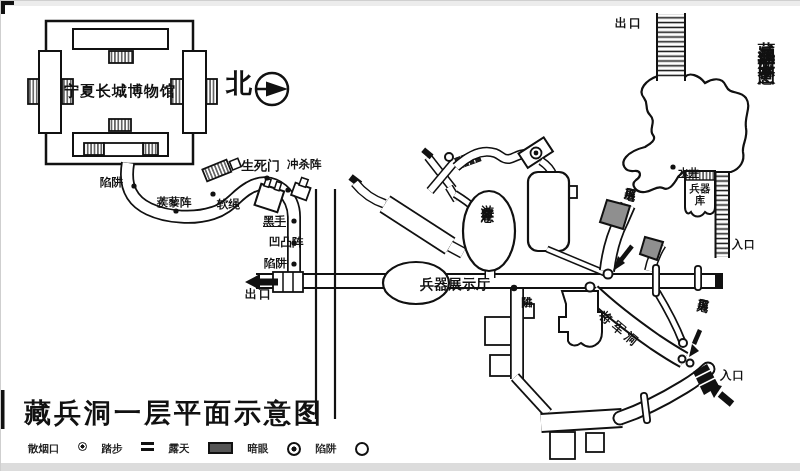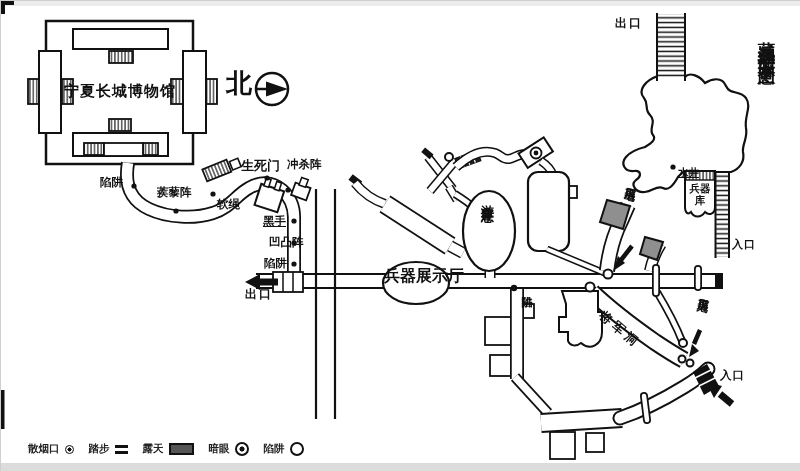--- a/index.html
+++ b/index.html
@@ -4,21 +4,21 @@
 <style>
   html,body{margin:0;padding:0;background:#f4f4f4;}
   .stage{position:relative;width:800px;height:471px;background:#ffffff;overflow:hidden;
          border:1px solid #cfcfcf;font-family:"DejaVu Sans","Liberation Sans",sans-serif;}
   svg{position:absolute;left:0;top:0;}
   .lb{position:absolute;font-weight:bold;color:#111;white-space:nowrap;line-height:1;}
   .v{writing-mode:vertical-rl;text-orientation:upright;letter-spacing:2px;}
   .ctr{text-align:center;}
   .legend{position:absolute;left:27px;top:441px;display:flex;align-items:center;gap:15px;
           font-size:10.5px;font-weight:bold;color:#222;}
-  .leg-item{display:flex;align-items:center;gap:5px;}
+  .leg-item{display:flex;align-items:flex-start;gap:18px;}
   .sym{display:inline-block;box-sizing:content-box;}
   .sym-smoke{width:7px;height:7px;border-radius:50%;border:1.5px solid #111;
              background:radial-gradient(#111 0 38%,#fff 45% 100%);}
   .sym-steps{width:13px;height:3px;border-top:3px solid #111;border-bottom:3px solid #111;}
   .sym-open{width:21px;height:8px;background:#555;border:2px solid #111;}
   .sym-peep{width:10px;height:10px;border-radius:50%;border:2px solid #111;
             background:radial-gradient(#111 0 32%,#fff 40% 100%);}
   .sym-trap{width:10px;height:10px;border-radius:50%;border:2px solid #111;background:#fff;}
   .k{stroke:#111;fill:none;stroke-linejoin:round;}
   .w{stroke:#fff;fill:none;stroke-linejoin:round;}
@@ -235,43 +235,44 @@
       <polygon points="692,371 706,363 718,385 703,394" fill="#111"></polygon>
       <path d="M694,377 L712,368 M698,385 L716,376" stroke="#fff" stroke-width="1.4"></path>
     </g>
   </g>
 </svg>
 
 <div class="lb ctr" style="left:63px;top:83px;width:108px;font-size:15px;letter-spacing:1px;">宁夏长城博物馆</div>
 <div class="lb" style="left:225px;top:69px;font-size:26px;">北</div>
 
 <div class="lb" style="left:99px;top:176px;font-size:11.5px;">陷阱</div>
-<div class="lb" style="left:156px;top:186px;font-size:11.5px;">蒺藜阵</div>
+<div class="lb" style="left:156px;top:196px;font-size:11.5px;">蒺藜阵</div>
 <div class="lb" style="left:204px;top:198px;font-size:11.5px;margin-left:12px;">软绳</div>
 <div class="lb" style="left:240px;top:158px;font-size:13px;">生死门</div>
 <div class="lb" style="left:286px;top:158px;font-size:11.5px;">冲杀阵</div>
 <div class="lb" style="left:262px;top:215px;font-size:11.5px;text-decoration:underline;">黑手</div>
 <div class="lb" style="left:252px;top:236px;font-size:11.5px;margin-left:16px;">凹凸阵</div>
 <div class="lb" style="left:263px;top:257px;font-size:11.5px;">陷阱</div>
 <div class="lb" style="left:244px;top:287px;font-size:12px;letter-spacing:2px;">出口</div>
 
-<div class="lb ctr" style="left:383px;top:267px;width:64px;font-size:16px;">兵器展示厅</div>
+<div class="lb ctr" style="left:383px;top:276px;width:64px;font-size:14px;padding-left:36px;">兵器展示厅</div>
 <div class="lb v" style="left:480px;top:194px;font-size:13px;letter-spacing:1px;">游客休息厅</div>
 <div class="lb v" style="left:520px;top:286px;font-size:11px;letter-spacing:0;">陷阱</div>
 <div class="lb v" style="left:626px;top:180px;font-size:11px;letter-spacing:0;transform:rotate(12deg);transform-origin:top center;">地下二层出口</div>
 <div class="lb" style="left:604px;top:308px;font-size:12.5px;letter-spacing:4px;transform:rotate(40deg);transform-origin:left top;">将军洞</div>
 <div class="lb v" style="left:699px;top:291px;font-size:11px;letter-spacing:0;transform:rotate(12deg);transform-origin:top center;">地下二层入口</div>
 <div class="lb" style="left:719px;top:369px;font-size:11.5px;letter-spacing:1px;">入口</div>
 
 <div class="lb" style="left:614px;top:16px;font-size:12px;letter-spacing:2px;">出口</div>
 <div class="lb" style="left:677px;top:166px;font-size:10.5px;text-decoration:underline;">水井</div>
 <div class="lb ctr" style="left:684px;top:181px;width:30px;font-size:10.5px;line-height:1.15;white-space:normal;">兵器库</div>
 <div class="lb" style="left:731px;top:238px;font-size:11px;letter-spacing:1px;">入口</div>
 
 <div class="lb v" style="left:756px;top:26px;font-size:17.5px;letter-spacing:3px;">藏兵洞二层平面示意图</div>
+<div class="lb" style="left:23px;top:398px;font-size:27px;letter-spacing:3px;">藏兵洞一层平面示意图</div>
 
 <div class="legend">
   <span class="leg-item">
     <span>散烟口</span>
     <span class="sym sym-smoke"></span>
   </span>
   <span class="leg-item">
     <span>踏步</span>
     <span class="sym sym-steps"></span>
   </span>

